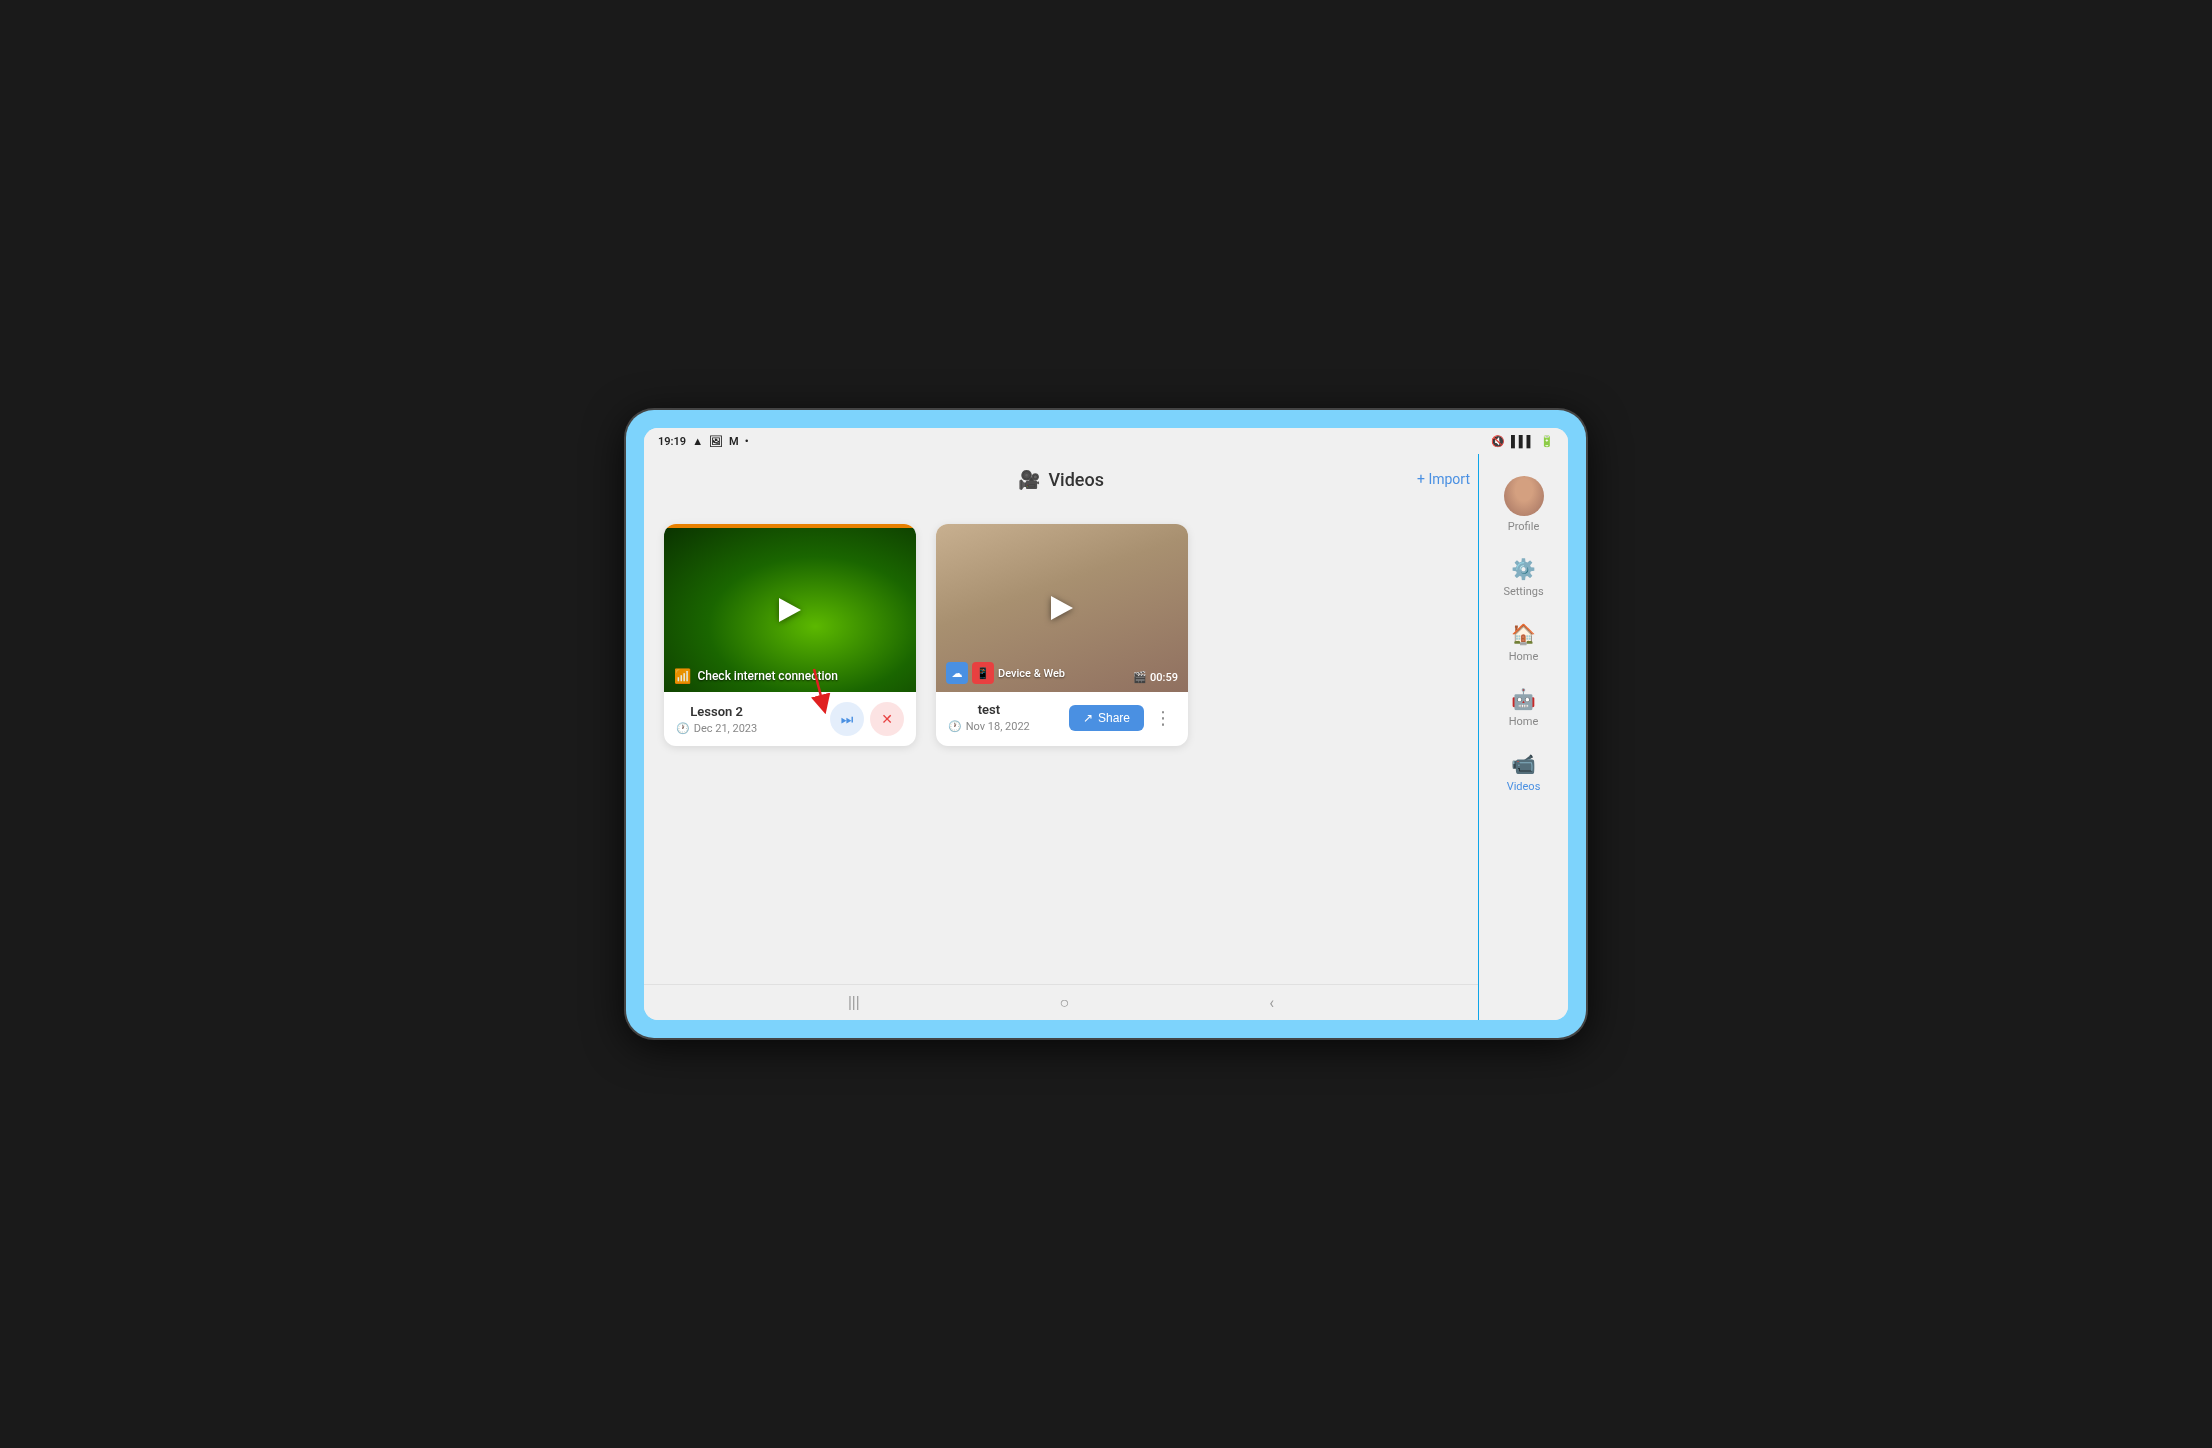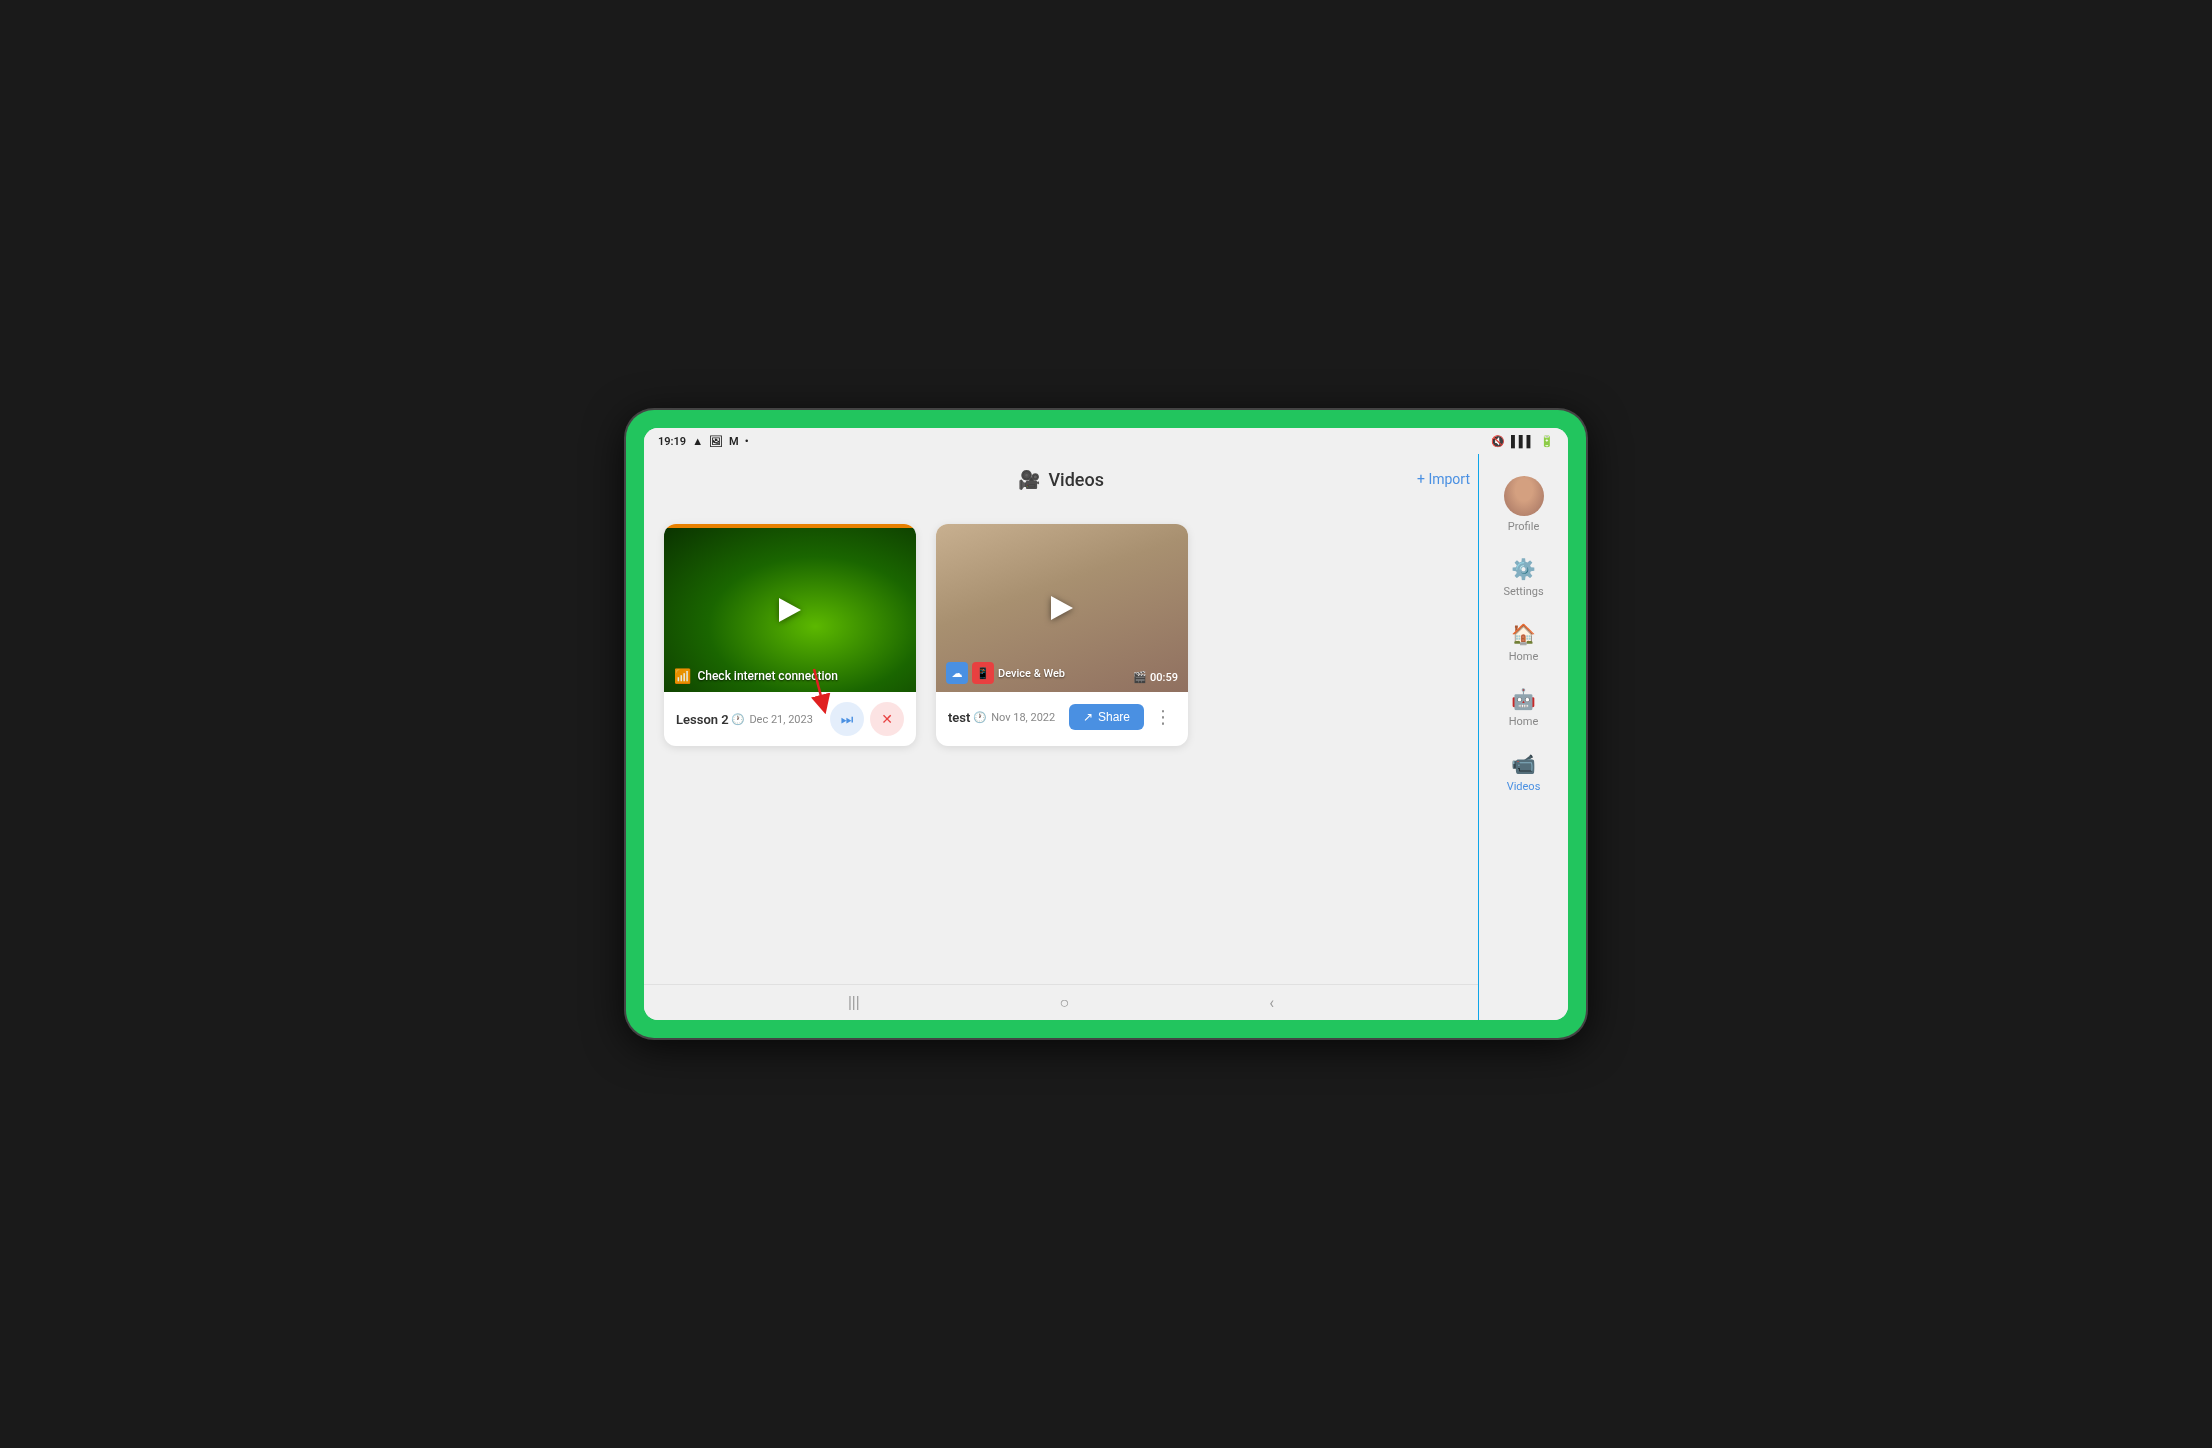--- a/index.html
+++ b/index.html
@@ -7,21 +7,21 @@
       background: #1a1a1a;
       display: flex;
       justify-content: center;
       align-items: center;
       height: 100vh;
       font-family: 'Roboto', Arial, sans-serif;
     }
     .tablet-frame {
       width: 960px;
       height: 628px;
-      background: #22c55e;
+      background: #7dd3fc;
       border-radius: 28px;
       padding: 18px;
       box-shadow: 0 0 0 2px #444, 0 8px 40px rgba(0,0,0,0.8);
       position: relative;
     }
     .tablet-screen {
       width: 100%;
       height: 100%;
       background: #f0f0f0;
       border-radius: 14px;
@@ -204,22 +204,23 @@
       font-weight: 500;
     }
     .video-info {
       padding: 10px 12px;
       display: flex;
       align-items: center;
       justify-content: space-between;
     }
     .video-meta {
       display: flex;
-      flex-direction: row;
+      flex-direction: column;
       gap: 3px;
+      text-align: center;
     }
     .video-title {
       font-size: 13px;
       font-weight: 600;
       color: #333;
     }
     .video-date {
       font-size: 11px;
       color: #888;
       display: flex;

